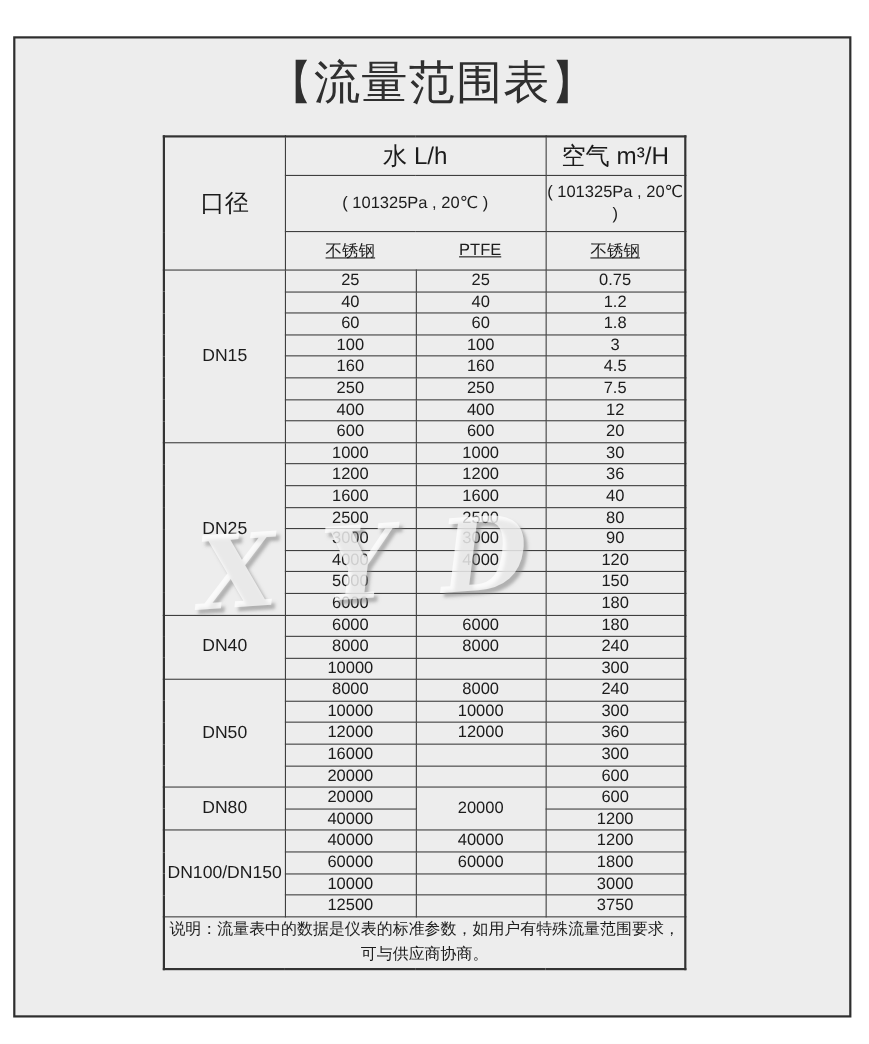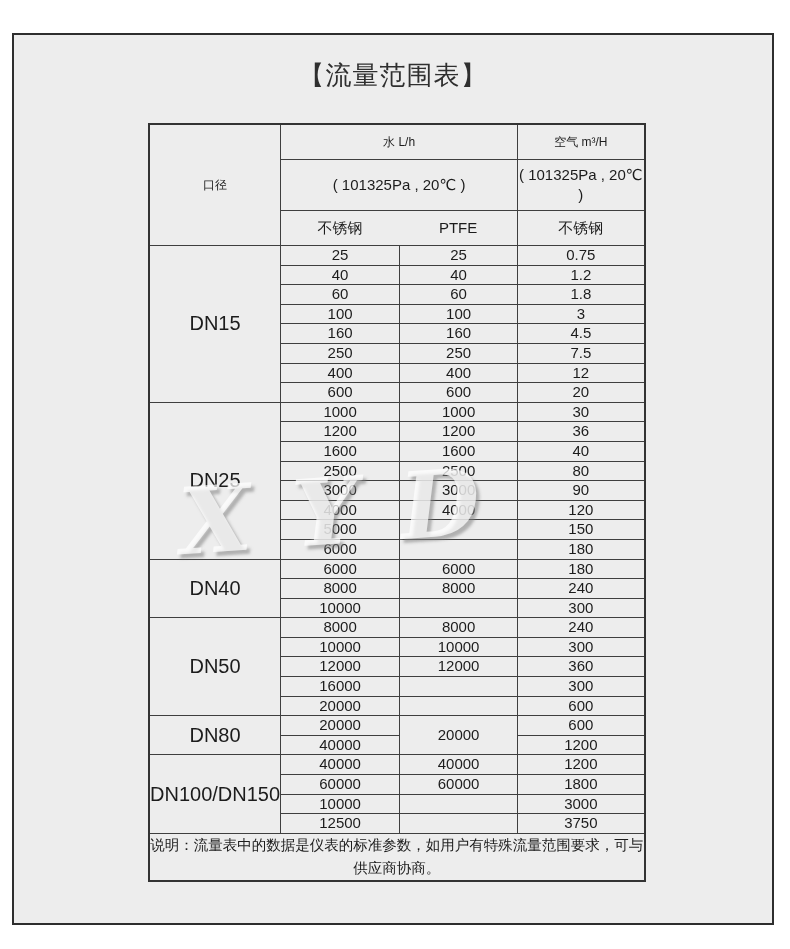--- a/index.html
+++ b/index.html
@@ -7,39 +7,39 @@
     width:790px;height:949px;position:relative;overflow:hidden;
     background:#ffffff;
     font-family:"Liberation Sans","DejaVu Sans",sans-serif;
   }
   .panel{
     position:absolute;left:12px;top:33px;width:762px;height:892px;
     background:#ededed;border:2px solid #2e2e2e;box-sizing:border-box;
   }
   .title{
     position:absolute;top:20px;left:0;width:100%;
-    text-align:center;font-size:26px;line-height:40px;color:#2f2f2f;
+    text-align:center;font-size:42px;line-height:40px;color:#2f2f2f;
     letter-spacing:1px;font-weight:500;
   }
   table.flow{
     position:absolute;left:134px;top:88px;
     border-collapse:collapse;table-layout:fixed;
     background:#ededed;color:#1c1c1c;
     border:2px solid #333333;
     font-size:15px;
   }
   table.flow td{
     border:1px solid #3f3f3f;
     text-align:center;vertical-align:middle;
     padding:0;overflow:hidden;
   }
-  td.h1{height:34px;font-size:12px;}
+  td.h1{height:34px;font-size:22px;}
   td.h2{height:50px;font-size:15px;line-height:20px;padding:0 4px;}
-  td.h3{height:34px;font-size:15px;}
-  td.dia{font-size:20px;}
+  td.h3{height:34px;font-size:15px;text-decoration:underline;}
+  td.dia{font-size:16px;}
   td.num{height:18.6px;line-height:18.6px;font-size:15px;}
   td.note{
     text-align:left;font-size:14.5px;line-height:23px;
     padding:5px 7px;vertical-align:top;
   }
   .split{display:flex;width:100%;}
   .split span{flex:1;text-align:center;}
   .watermark{
     position:absolute;left:165px;top:420px;width:500px;
     font-family:"DejaVu Serif","Liberation Serif",serif;

